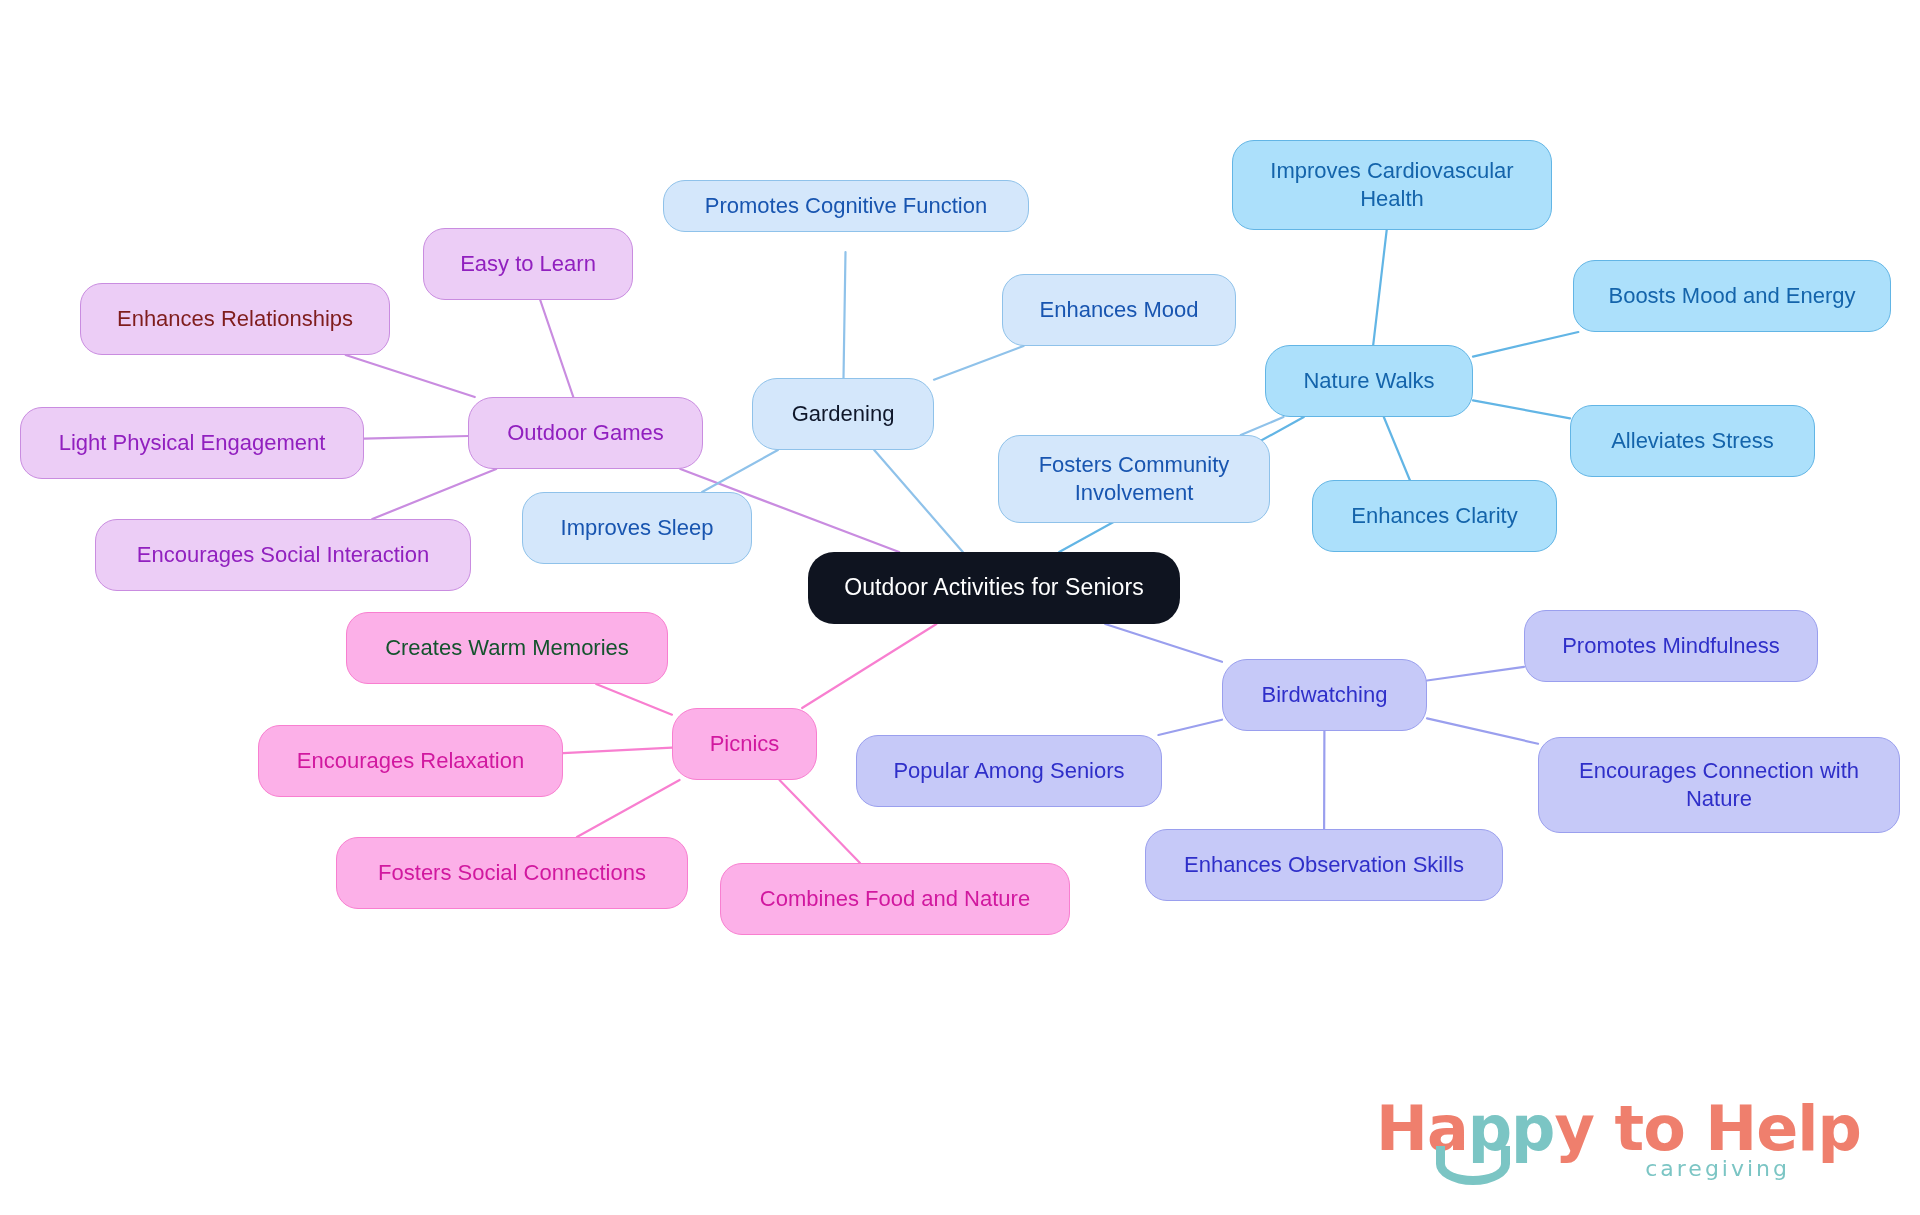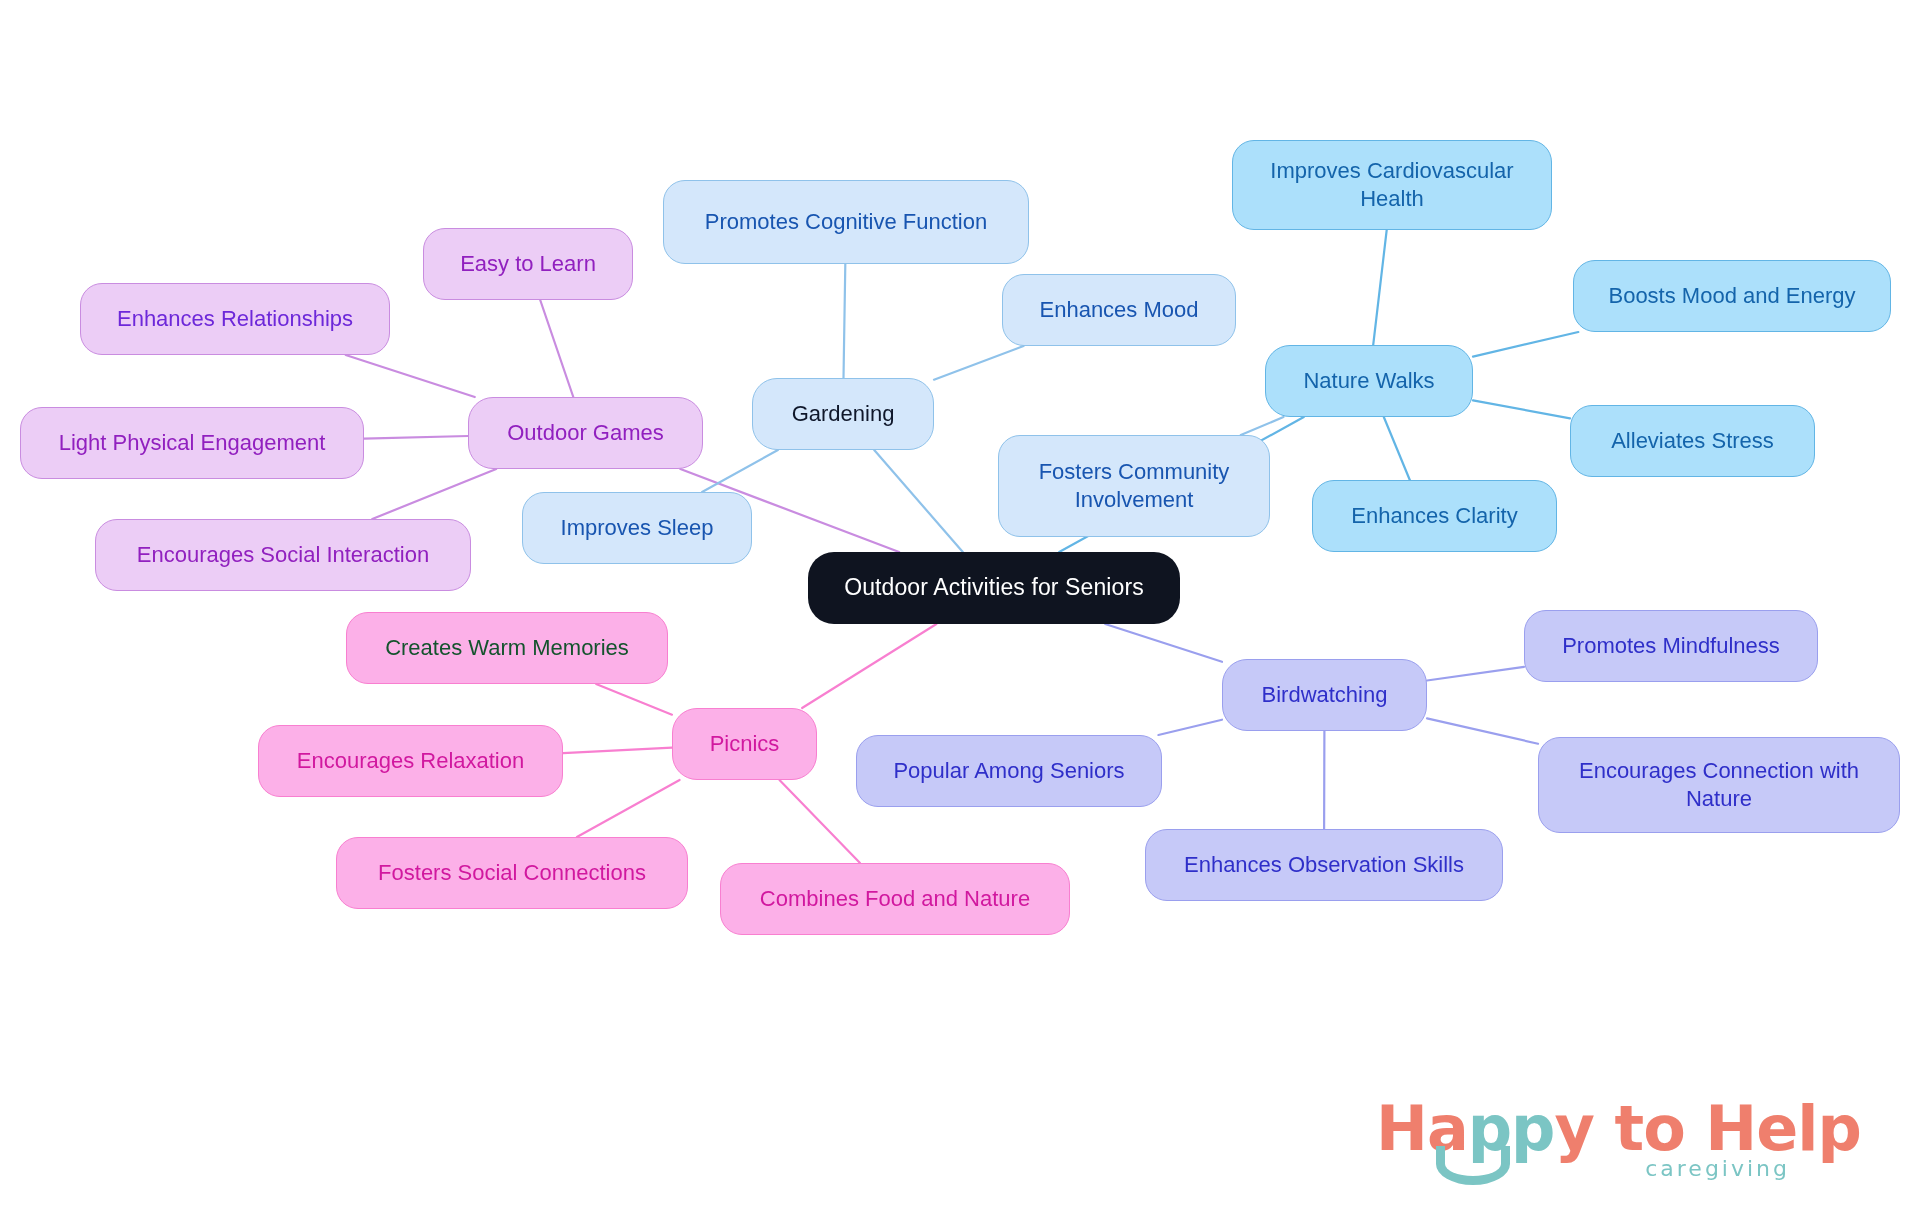--- a/index.html
+++ b/index.html
@@ -128,28 +128,28 @@
     </svg>
   <div id="node-layer">
       <div class="node root" style="left: 808px; top: 552px; width: 372px; height: 72px; background: rgb(15, 20, 32); border-color: rgb(15, 20, 32); color: rgb(255, 255, 255);"><span>Outdoor Activities for Seniors</span></div>
       <div class="node branch" style="left: 1265px; top: 345px; width: 208px; height: 72px; background: rgb(172, 224, 251); border-color: rgb(98, 181, 229); color: rgb(20, 100, 171);"><span>Nature Walks</span></div>
       <div class="node leaf" style="left: 1232px; top: 140px; width: 320px; height: 90px; background: rgb(172, 224, 251); border-color: rgb(98, 181, 229); color: rgb(20, 100, 171);"><span>Improves Cardiovascular
 Health</span></div>
       <div class="node leaf" style="left: 1573px; top: 260px; width: 318px; height: 72px; background: rgb(172, 224, 251); border-color: rgb(98, 181, 229); color: rgb(20, 100, 171);"><span>Boosts Mood and Energy</span></div>
       <div class="node leaf" style="left: 1570px; top: 405px; width: 245px; height: 72px; background: rgb(172, 224, 251); border-color: rgb(98, 181, 229); color: rgb(20, 100, 171);"><span>Alleviates Stress</span></div>
       <div class="node leaf" style="left: 1312px; top: 480px; width: 245px; height: 72px; background: rgb(172, 224, 251); border-color: rgb(98, 181, 229); color: rgb(20, 100, 171);"><span>Enhances Clarity</span></div>
       <div class="node branch" style="left: 752px; top: 378px; width: 182px; height: 72px; background: rgb(212, 231, 251); border-color: rgb(143, 194, 234); color: #0f172a;"><span>Gardening</span></div>
-      <div class="node leaf" style="left: 663px; top: 180px; width: 366px; height: 84px; background: rgb(212, 231, 251); border-color: rgb(143, 194, 234); color: rgb(24, 85, 176);"><span>Promotes Cognitive Function</span></div>
+      <div class="node leaf" style="left: 663px; top: 180px; width: 366px; height: 52px; background: rgb(212, 231, 251); border-color: rgb(143, 194, 234); color: rgb(24, 85, 176);"><span>Promotes Cognitive Function</span></div>
       <div class="node leaf" style="left: 1002px; top: 274px; width: 234px; height: 72px; background: rgb(212, 231, 251); border-color: rgb(143, 194, 234); color: rgb(24, 85, 176);"><span>Enhances Mood</span></div>
-      <div class="node leaf" style="left: 998px; top: 435px; width: 272px; height: 102px; background: rgb(212, 231, 251); border-color: rgb(143, 194, 234); color: rgb(24, 85, 176);"><span>Fosters Community
+      <div class="node leaf" style="left: 998px; top: 435px; width: 272px; height: 88px; background: rgb(212, 231, 251); border-color: rgb(143, 194, 234); color: rgb(24, 85, 176);"><span>Fosters Community
 Involvement</span></div>
       <div class="node leaf" style="left: 522px; top: 492px; width: 230px; height: 72px; background: rgb(212, 231, 251); border-color: rgb(143, 194, 234); color: rgb(24, 85, 176);"><span>Improves Sleep</span></div>
       <div class="node branch" style="left: 468px; top: 397px; width: 235px; height: 72px; background: rgb(236, 205, 246); border-color: rgb(201, 140, 224); color: rgb(145, 32, 191);"><span>Outdoor Games</span></div>
       <div class="node leaf" style="left: 423px; top: 228px; width: 210px; height: 72px; background: rgb(236, 205, 246); border-color: rgb(201, 140, 224); color: rgb(145, 32, 191);"><span>Easy to Learn</span></div>
-      <div class="node leaf" style="left: 80px; top: 283px; width: 310px; height: 72px; background: rgb(236, 205, 246); border-color: rgb(201, 140, 224); color: #6d28d9;"><span>Enhances Relationships</span></div>
+      <div class="node leaf" style="left: 80px; top: 283px; width: 310px; height: 72px; background: rgb(236, 205, 246); border-color: rgb(201, 140, 224); color: #7f1d1d;"><span>Enhances Relationships</span></div>
       <div class="node leaf" style="left: 20px; top: 407px; width: 344px; height: 72px; background: rgb(236, 205, 246); border-color: rgb(201, 140, 224); color: rgb(145, 32, 191);"><span>Light Physical Engagement</span></div>
       <div class="node leaf" style="left: 95px; top: 519px; width: 376px; height: 72px; background: rgb(236, 205, 246); border-color: rgb(201, 140, 224); color: rgb(145, 32, 191);"><span>Encourages Social Interaction</span></div>
       <div class="node branch" style="left: 672px; top: 708px; width: 145px; height: 72px; background: rgb(252, 176, 232); border-color: rgb(248, 127, 208); color: rgb(209, 24, 159);"><span>Picnics</span></div>
       <div class="node leaf" style="left: 346px; top: 612px; width: 322px; height: 72px; background: rgb(252, 176, 232); border-color: rgb(248, 127, 208); color: #14532d;"><span>Creates Warm Memories</span></div>
       <div class="node leaf" style="left: 258px; top: 725px; width: 305px; height: 72px; background: rgb(252, 176, 232); border-color: rgb(248, 127, 208); color: rgb(209, 24, 159);"><span>Encourages Relaxation</span></div>
       <div class="node leaf" style="left: 336px; top: 837px; width: 352px; height: 72px; background: rgb(252, 176, 232); border-color: rgb(248, 127, 208); color: rgb(209, 24, 159);"><span>Fosters Social Connections</span></div>
       <div class="node leaf" style="left: 720px; top: 863px; width: 350px; height: 72px; background: rgb(252, 176, 232); border-color: rgb(248, 127, 208); color: rgb(209, 24, 159);"><span>Combines Food and Nature</span></div>
       <div class="node branch" style="left: 1222px; top: 659px; width: 205px; height: 72px; background: rgb(198, 201, 248); border-color: rgb(154, 159, 238); color: rgb(47, 47, 201);"><span>Birdwatching</span></div>
       <div class="node leaf" style="left: 1524px; top: 610px; width: 294px; height: 72px; background: rgb(198, 201, 248); border-color: rgb(154, 159, 238); color: rgb(47, 47, 201);"><span>Promotes Mindfulness</span></div>
       <div class="node leaf" style="left: 1538px; top: 737px; width: 362px; height: 96px; background: rgb(198, 201, 248); border-color: rgb(154, 159, 238); color: rgb(47, 47, 201);"><span>Encourages Connection with

